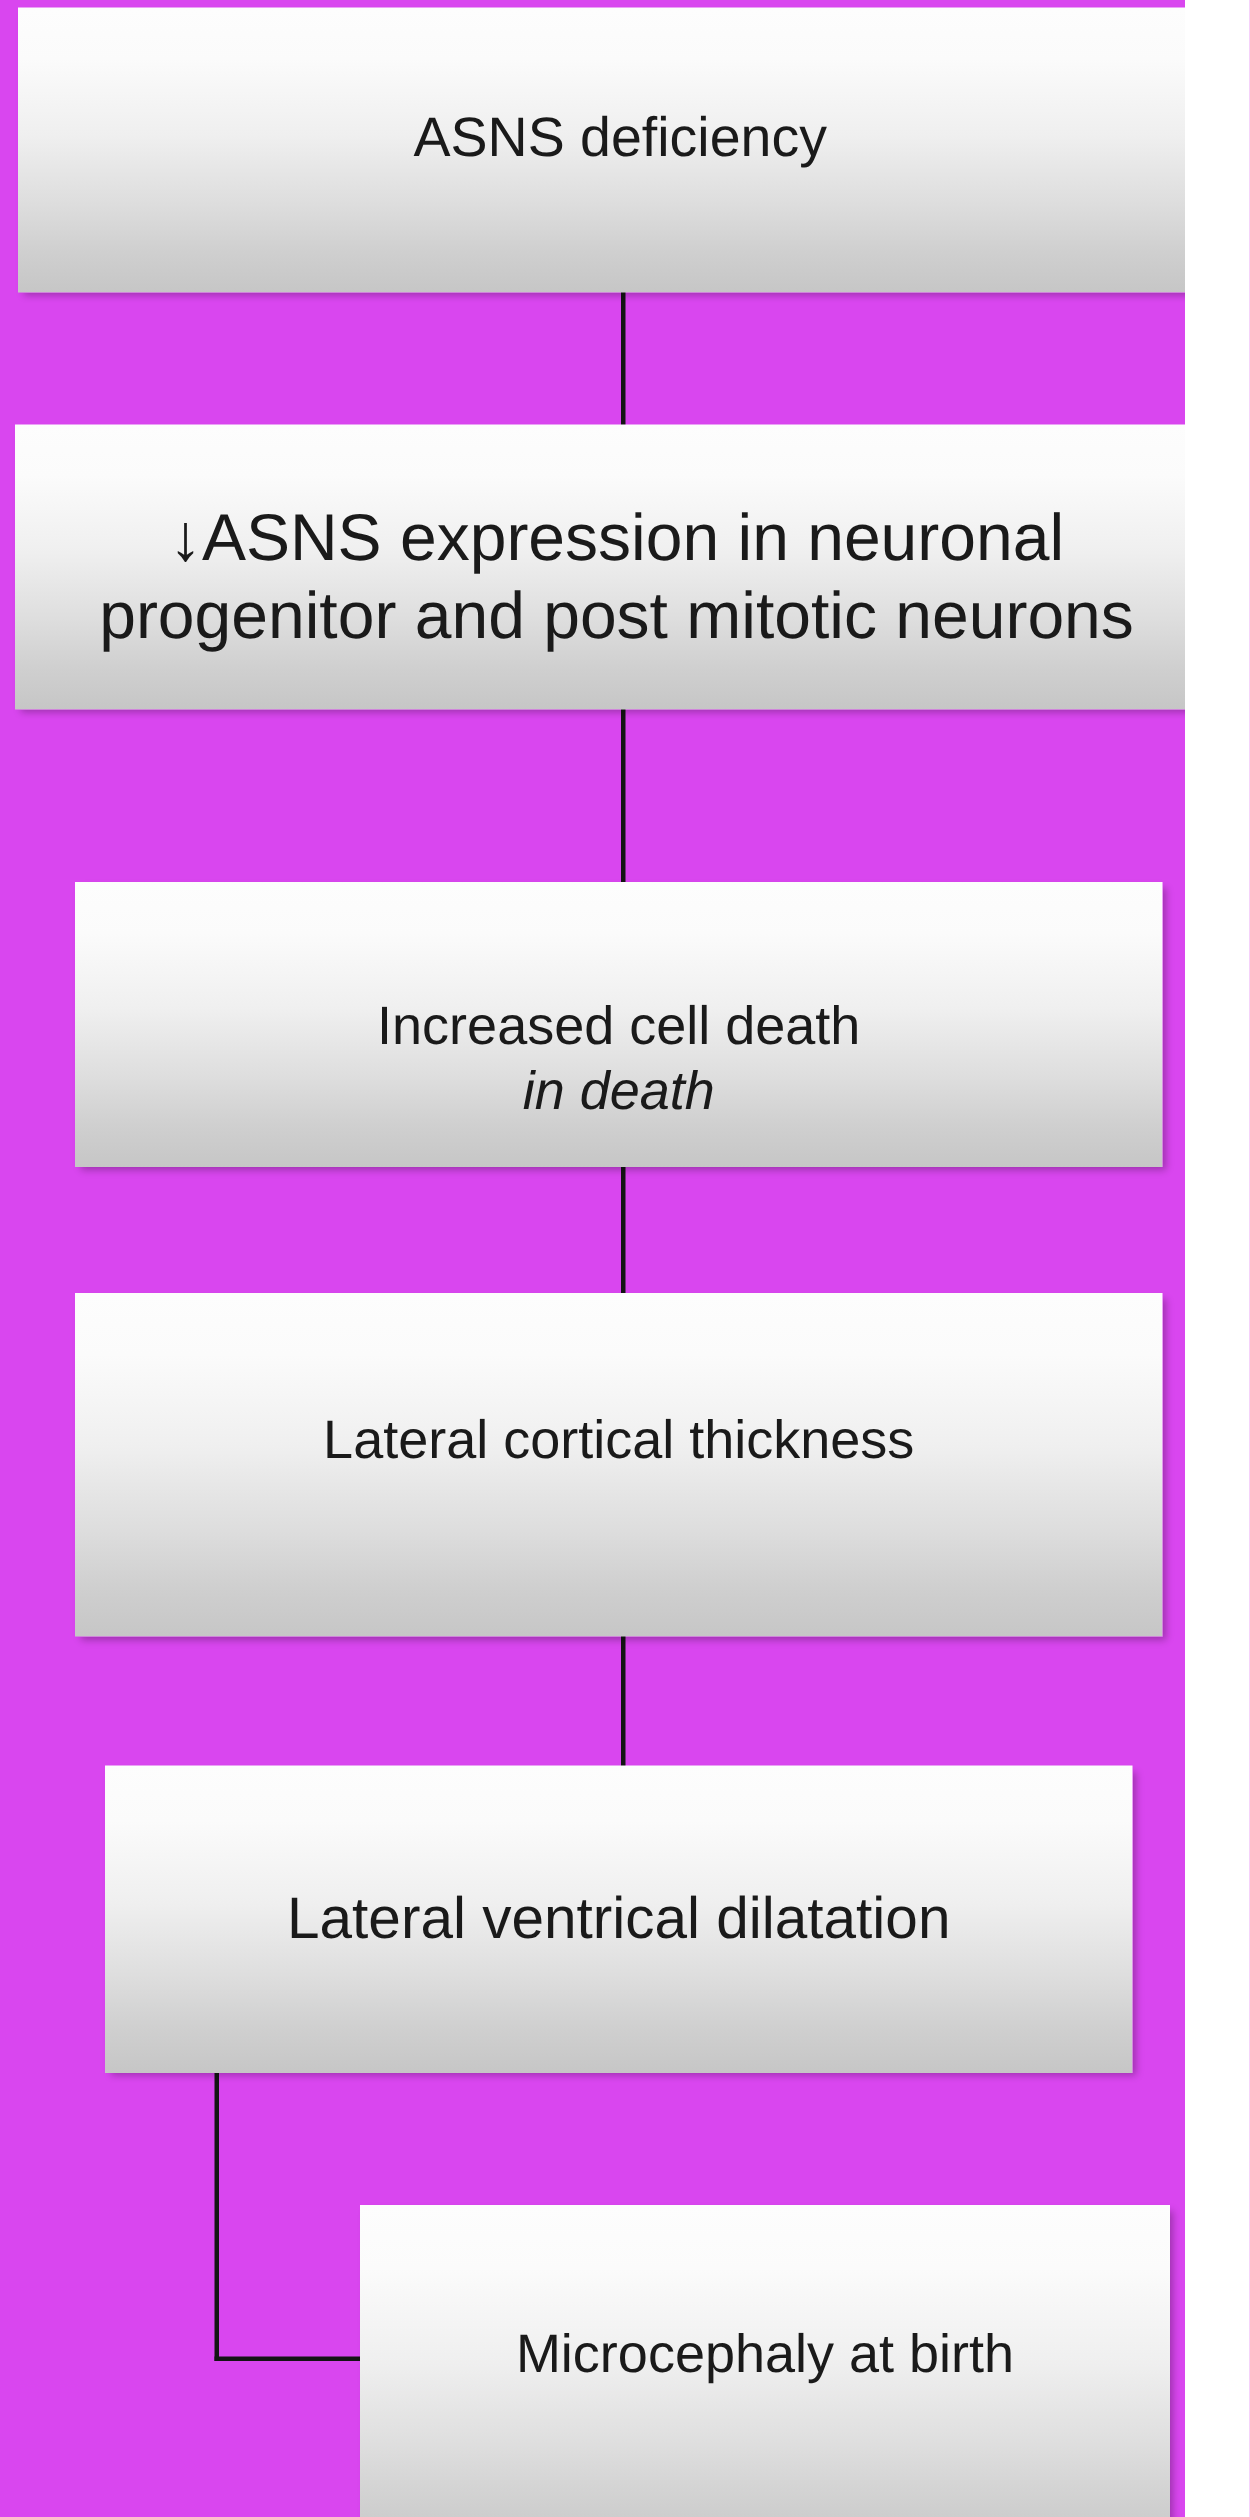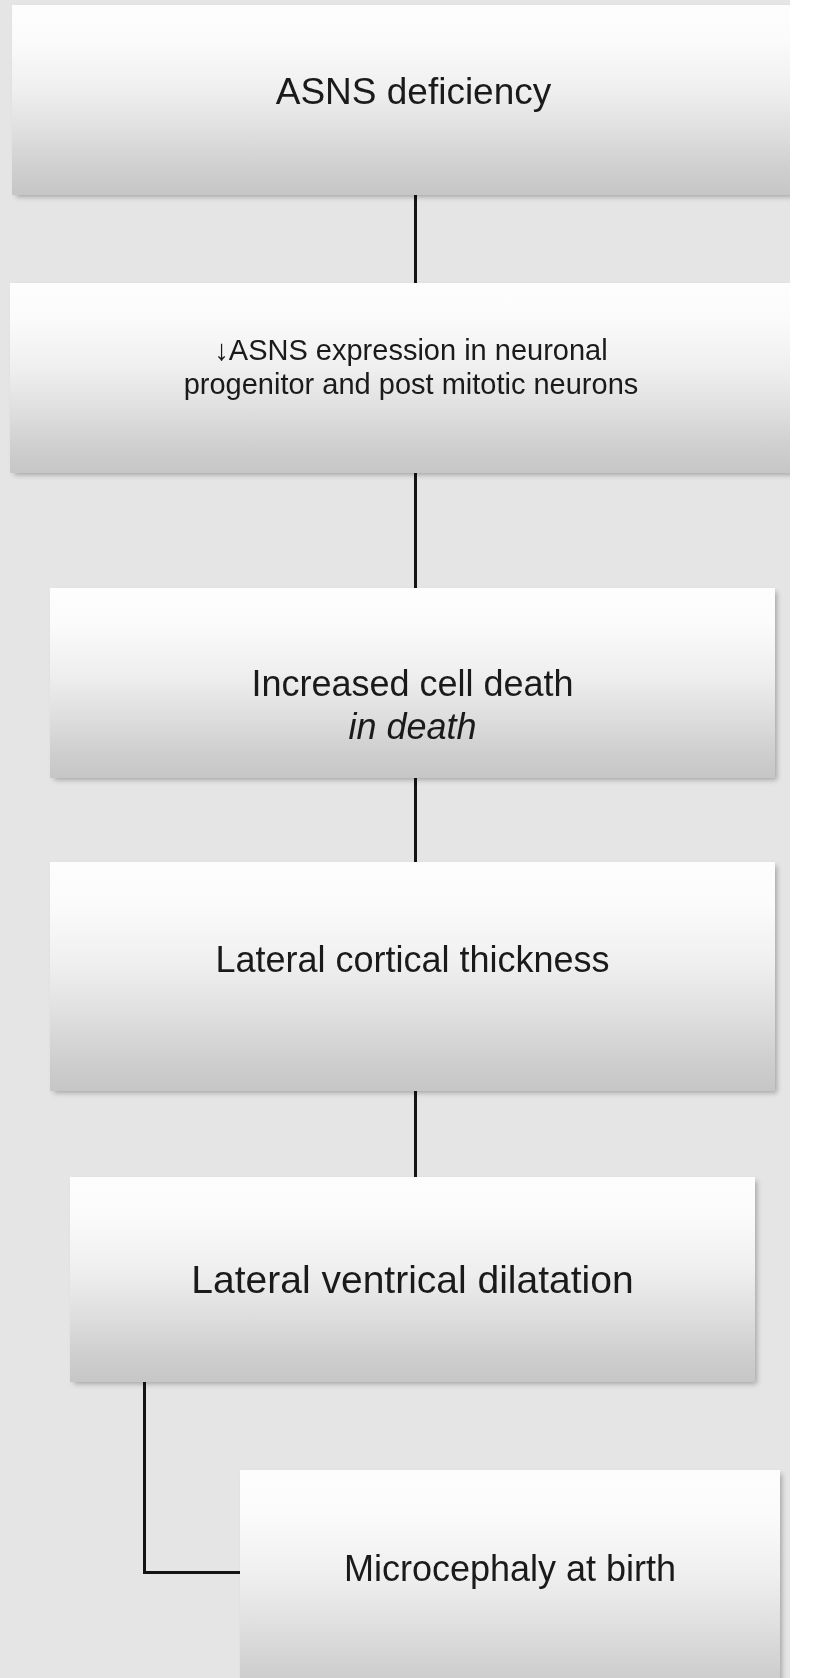--- a/index.html
+++ b/index.html
@@ -10,21 +10,21 @@
   }
   body {
     font-family: "Liberation Sans", sans-serif;
     -webkit-font-smoothing: antialiased;
   }
 
   #flowchart {
     position: relative;
     width: 790px;
     height: 1678px;
-    background: #e5e5e5;
+    background: #d946ef;
     overflow: hidden;
   }
 
   
   .node {
     position: absolute;
     box-sizing: border-box;
     display: flex;
     align-items: center;
     justify-content: center;
@@ -52,21 +52,21 @@
   .node .line {
     display: block;
   }
 
   .node .line.italic {
     font-style: italic;
   }
 
   
   #node-asns-deficiency      { left: 12px;  top: 5px;    width: 803px; height: 190px; font-size: 37px; }
-  #node-asns-expression      { left: 10px;  top: 283px;  width: 802px; height: 190px; font-size: 29px; }
+  #node-asns-expression      { left: 10px;  top: 283px;  width: 802px; height: 190px; font-size: 44px; }
   #node-increased-cell-death { left: 50px;  top: 588px;  width: 725px; height: 190px; font-size: 36px; }
   #node-reduced-cortical     { left: 50px;  top: 862px;  width: 725px; height: 229px; font-size: 36px; }
   #node-lateral-ventrical    { left: 70px;  top: 1177px; width: 685px; height: 205px; font-size: 39px; }
   #node-microcephaly         { left: 240px; top: 1470px; width: 540px; height: 235px; font-size: 36px; }
 
   #node-microcephaly { align-items: flex-start; padding-top: 78px; }
   #node-reduced-cortical { align-items: flex-start; padding-top: 77px; }
   #node-lateral-ventrical { align-items: flex-start; padding-top: 80px; }
   #node-increased-cell-death { align-items: center; padding-top: 45px; }
   #node-asns-expression { align-items: flex-start; padding-top: 50px; }

